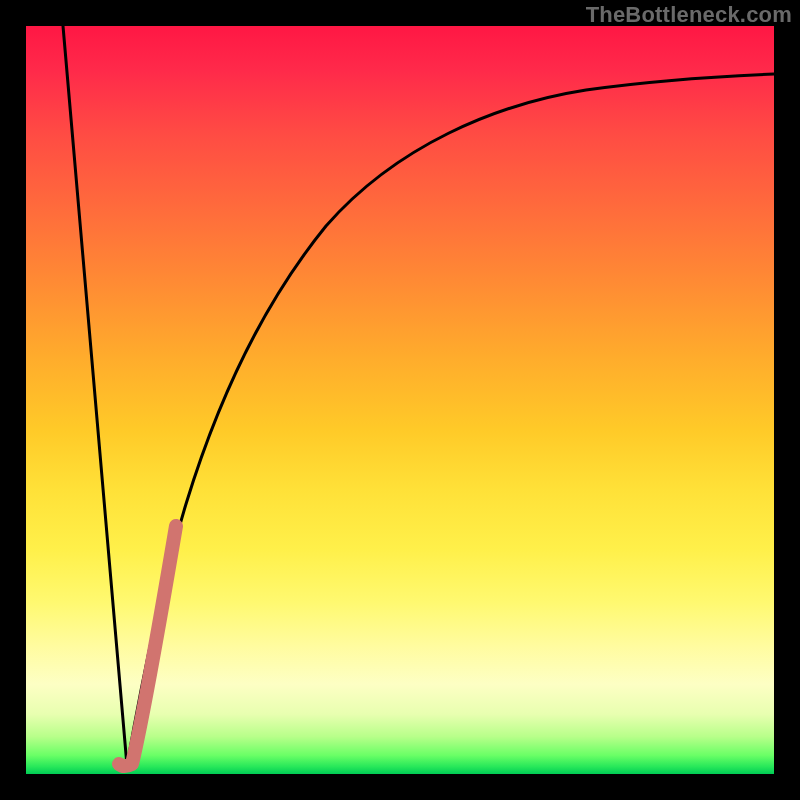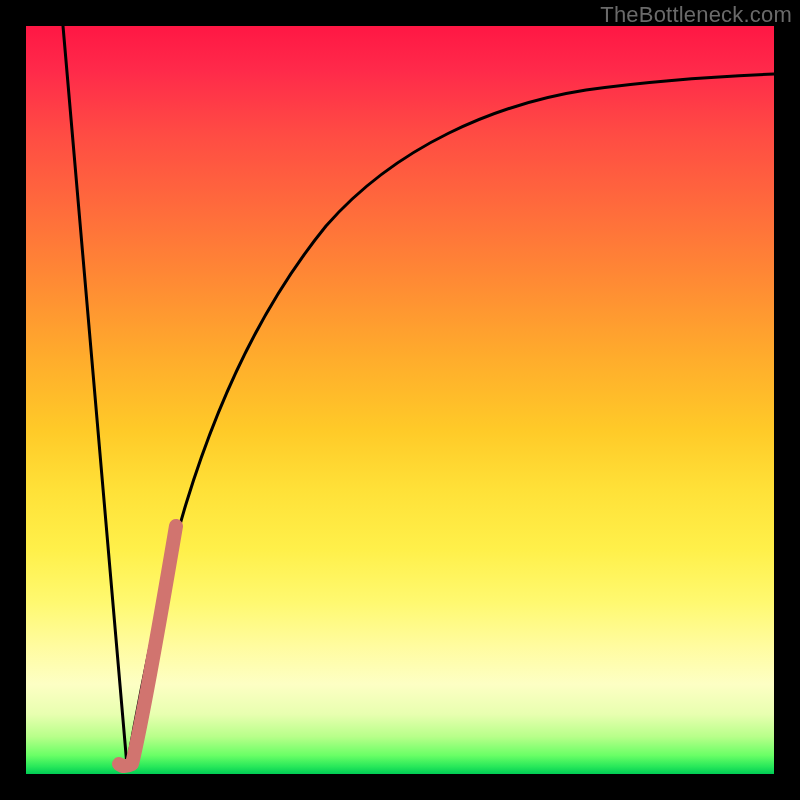--- a/index.html
+++ b/index.html
@@ -44,21 +44,21 @@
       #00cc55 100%
     );
   }
   .watermark {
     position: absolute;
     top: 2px;
     right: 8px;
     color: #6a6a6a;
     font-size: 22px;
     letter-spacing: 0.2px;
-    font-weight: 400;
+    font-weight: 700;
     user-select: none;
   }
   svg.curves {
     position: absolute;
     left: 0;
     top: 0;
     width: 748px;
     height: 748px;
     overflow: visible;
   }

